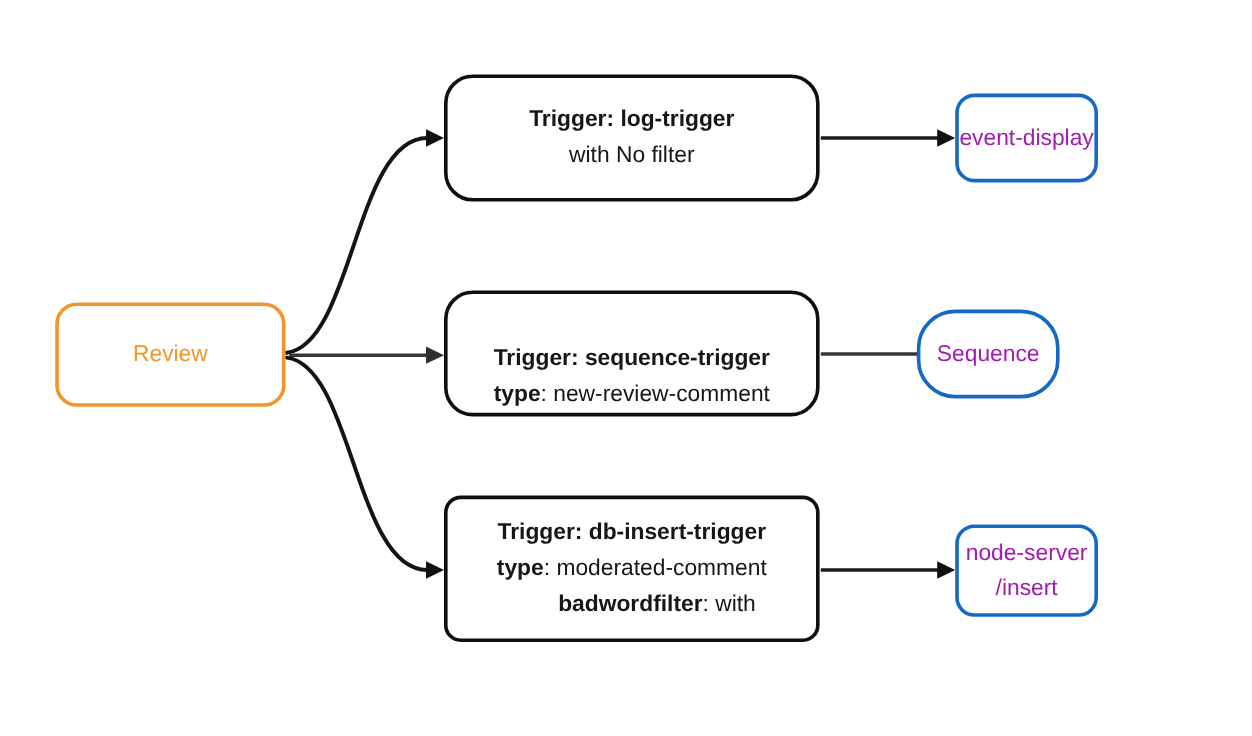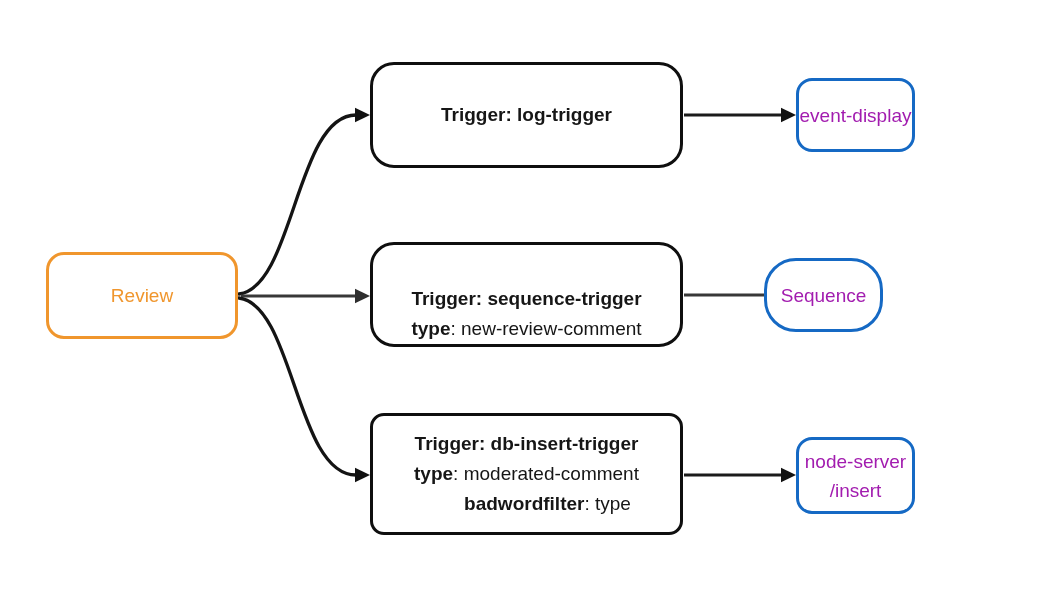--- a/index.html
+++ b/index.html
@@ -106,31 +106,32 @@
     <path class="edge-line-dark" d="M 684 475 L 782 475"></path>
     <polygon class="head-dark" points="796,475 781,467.8 781,482.2"></polygon>
   </svg>
 
   <div class="node broker">
     <div class="nline">Review</div>
   </div>
 
   <div class="node trigger trigger-1">
     <div class="nline"><b>Trigger: log-trigger</b></div>
+    <div class="nline"><b></b><span>with No filter</span></div>
   </div>
 
   <div class="node trigger trigger-2">
     <div class="nline"><b>Trigger: sequence-trigger</b></div>
     <div class="nline"><b>type</b><span>: new-review-comment</span></div>
   </div>
 
   <div class="node trigger trigger-3">
     <div class="nline"><b>Trigger: db-insert-trigger</b></div>
     <div class="nline"><b>type</b><span>: moderated-comment</span></div>
-    <div class="nline shift-right"><b>badwordfilter</b><span>: type</span></div>
+    <div class="nline shift-right"><b>badwordfilter</b><span>: with</span></div>
   </div>
 
   <div class="node sink sink-1">
     <div class="nline">event-display</div>
   </div>
 
   <div class="node sink sink-2">
     <div class="nline">Sequence</div>
   </div>
 

